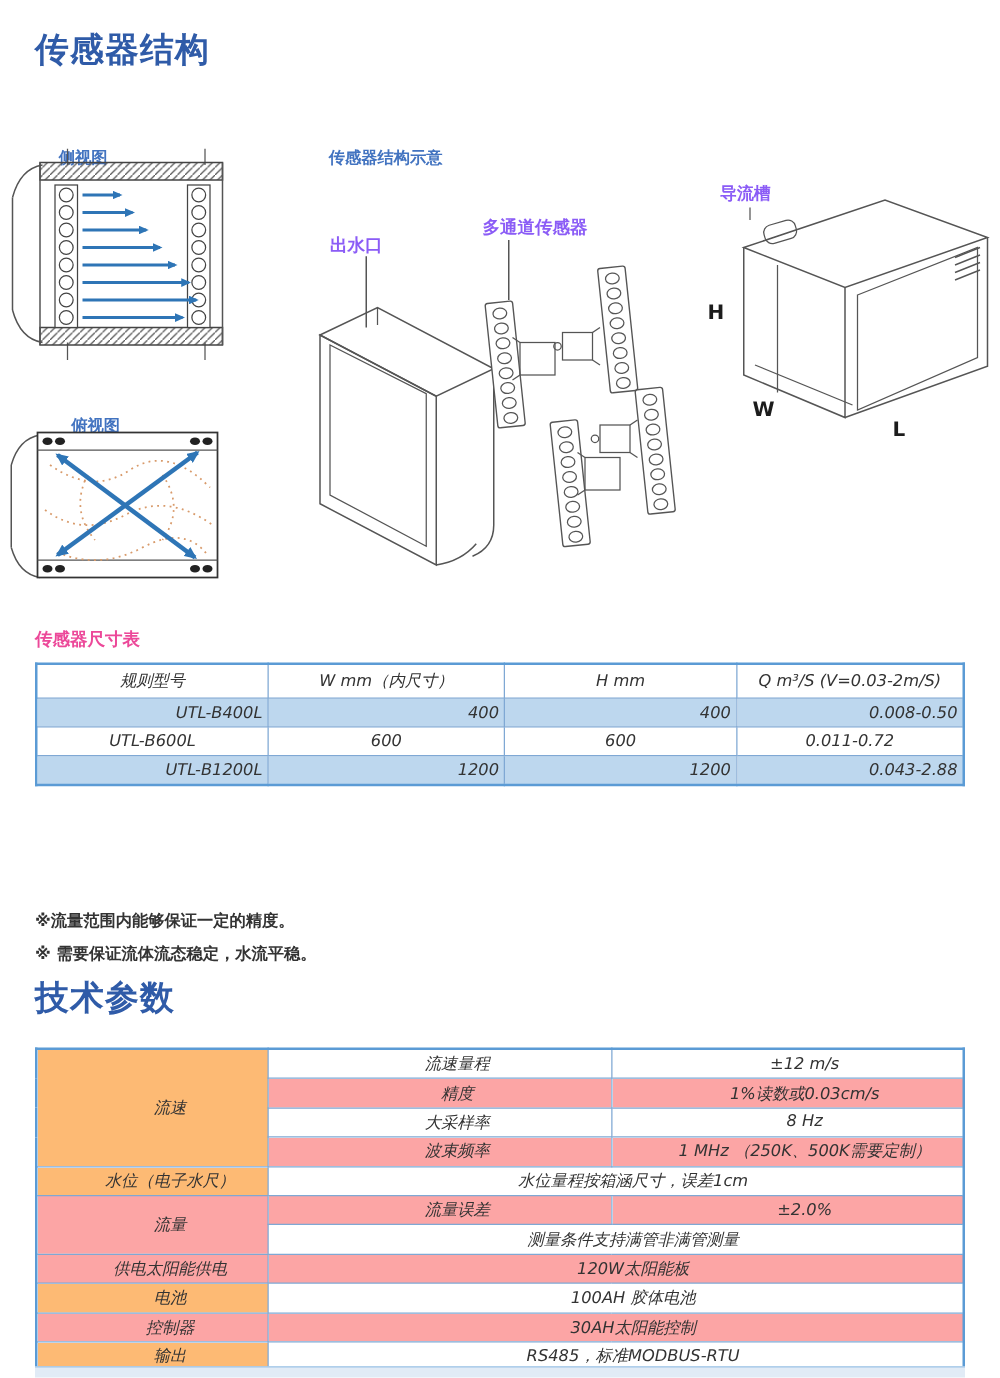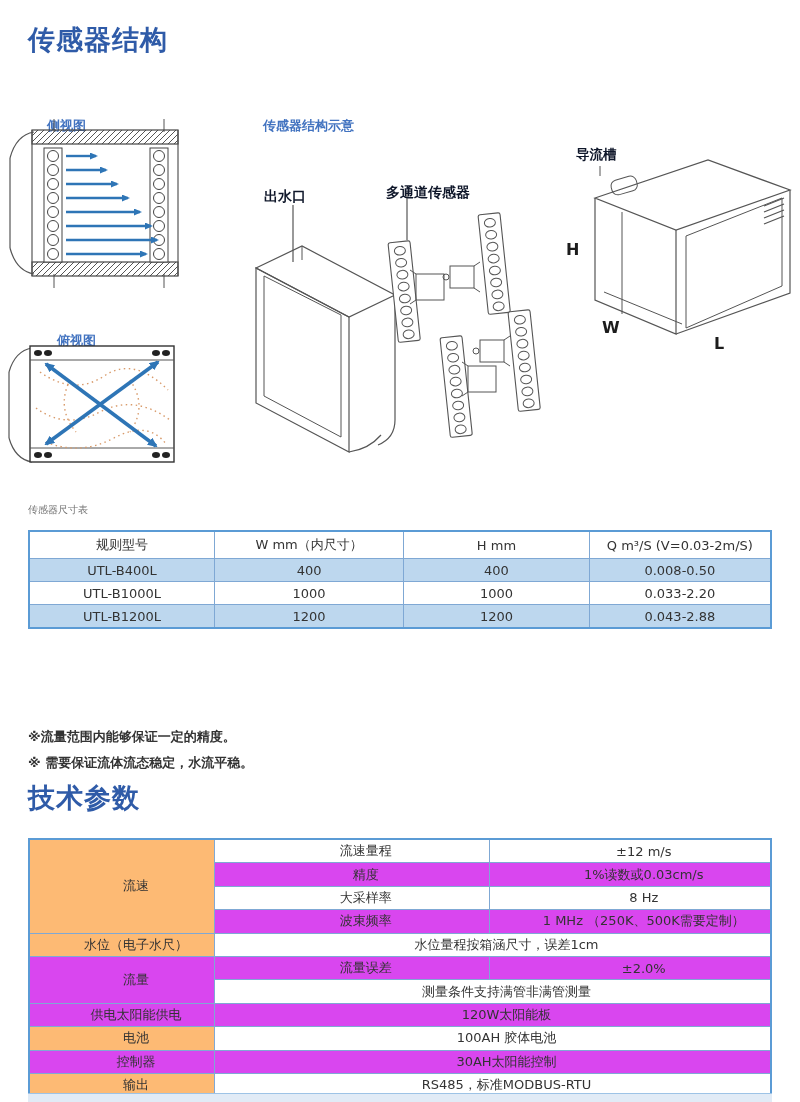--- a/index.html
+++ b/index.html
@@ -1,33 +1,33 @@
 <!DOCTYPE html>
 <html><head>
 <meta charset="utf-8">
 <style>
   html,body{margin:0;padding:0;background:#fff;}
   body{width:800px;height:1102px;position:relative;overflow:hidden;
        font-family:"DejaVu Sans","Liberation Sans",sans-serif;color:#333;}
   .abs{position:absolute;}
   .sec-title{font-size:27px;font-weight:bold;color:#2f5ba8;letter-spacing:1px;}
   .blue-lbl{font-size:13px;font-weight:bold;color:#4273c0;margin-top:18px;}
-  .blk-lbl{font-size:14px;font-weight:bold;color:#0f172a;}
+  .blk-lbl{font-size:14px;font-weight:bold;color:#8b5cf6;}
   .dim-lbl{font-size:16px;font-weight:bold;color:#1c1c1c;}
-  .tbl-caption{font-size:10px;font-weight:normal;color:#737373;}
+  .tbl-caption{font-size:14px;font-weight:bold;color:#ec4899;}
   .note{font-size:13px;font-weight:bold;color:#333;margin-top:48px;}
   table{border-collapse:collapse;table-layout:fixed;width:744px;
         font-size:13px;color:#333;text-align:center;}
   table{border:2px solid #5b9bd5;}
-  th,td{border:1px solid #7fa8d4;padding:0 4px;overflow:hidden;white-space:nowrap;}
+  th,td{border:1px solid #7fa8d4;padding:0 4px;overflow:hidden;white-space:nowrap;font-style:italic;}
   th{font-weight:normal;height:26px;background:#fff;}
   .dim-table td{height:22px;}
-  .dim-table tr.shade td{background:#bdd7ee;}
+  .dim-table tr.shade td{background:#bdd7ee;text-align:right;}
   .tech-table td{height:22.4px;padding-left:32px;}
-  .tech-table tr.shade td{background:#d946ef;}
+  .tech-table tr.shade td{background:#fca5a5;}
   .tech-table td.lab{background:#fdba74;}
   .cutoff{background:#e1ebf6;border-top:1px solid #9dc3e6;}
   svg{position:absolute;}
   .wire{fill:none;stroke:#555;stroke-width:1.2;}
   .wire2{fill:none;stroke:#555;stroke-width:1;}
 </style>
 </head>
 <body>
 
 <div class="abs sec-title" style="left:28px;top:22px">传感器结构</div>
@@ -209,21 +209,21 @@
     <g stroke="#555" stroke-width="1.2">
       <line x1="208" y1="70" x2="228" y2="62"></line>
       <line x1="208" y1="76" x2="228" y2="68"></line>
       <line x1="208" y1="82" x2="228" y2="74"></line>
       <line x1="208" y1="88" x2="228" y2="80"></line>
     </g>
   </g>
 </svg>
 
 <div class="abs blk-lbl" style="left:264px;top:188px">出水口</div>
-<div class="abs blk-lbl" style="left:386px;top:184px">多通道传感器</div>
+<div class="abs blk-lbl" style="left:386px;top:173px">多通道传感器</div>
 <div class="abs blk-lbl" style="left:576px;top:146px;font-size:13.5px">导流槽</div>
 <div class="abs dim-lbl" style="left:566px;top:240px">H</div>
 <div class="abs dim-lbl" style="left:602px;top:318px">W</div>
 <div class="abs dim-lbl" style="left:714px;top:334px">L</div>
 
 <div class="abs tbl-caption" style="left:28px;top:503px">传感器尺寸表</div>
 
 <table class="abs dim-table" style="left:28px;top:530px">
   <colgroup>
       <col style="width:25%">
@@ -240,24 +240,24 @@
     </tr>
   </thead>
   <tbody>
     <tr class="shade">
       <td>UTL-B400L</td>
       <td>400</td>
       <td>400</td>
       <td>0.008-0.50</td>
     </tr>
     <tr>
-      <td>UTL-B1000L</td>
-      <td>1000</td>
-      <td>1000</td>
-      <td>0.033-2.20</td>
+      <td>UTL-B600L</td>
+      <td>600</td>
+      <td>600</td>
+      <td>0.011-0.72</td>
     </tr>
     <tr class="shade">
       <td>UTL-B1200L</td>
       <td>1200</td>
       <td>1200</td>
       <td>0.043-2.88</td>
     </tr>
   </tbody>
 </table>
 

